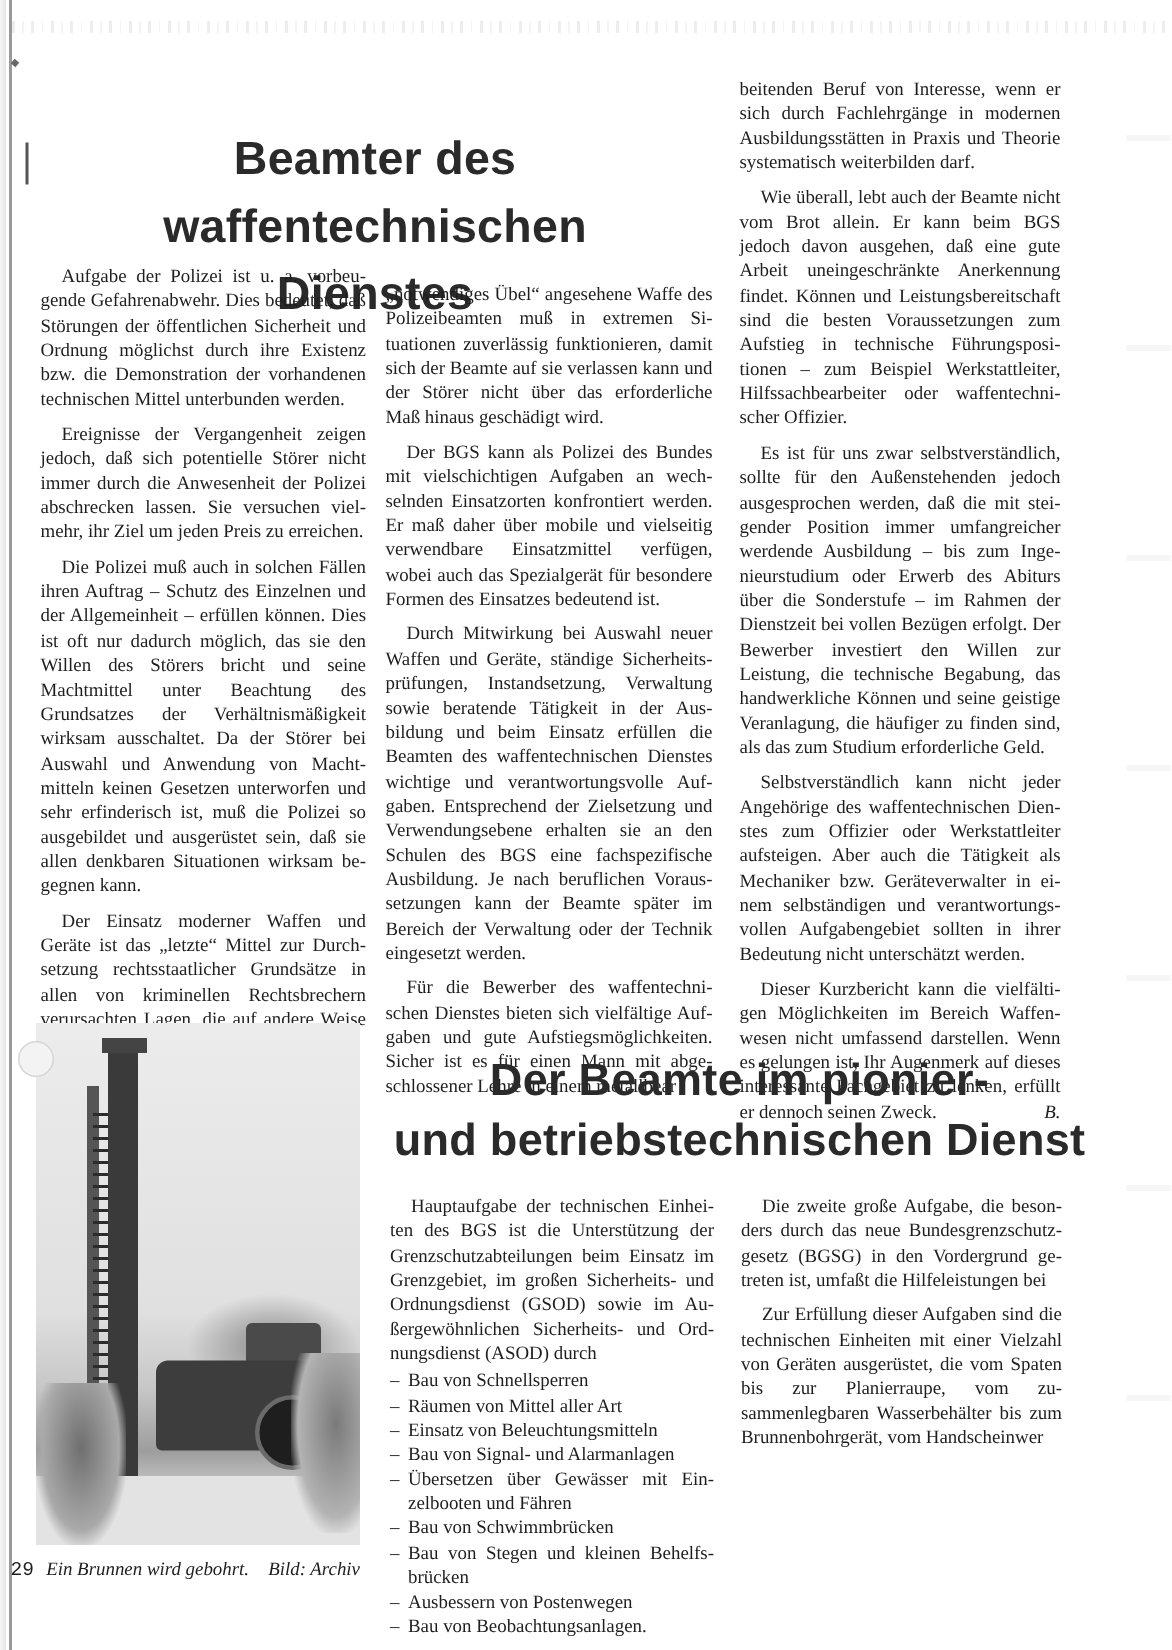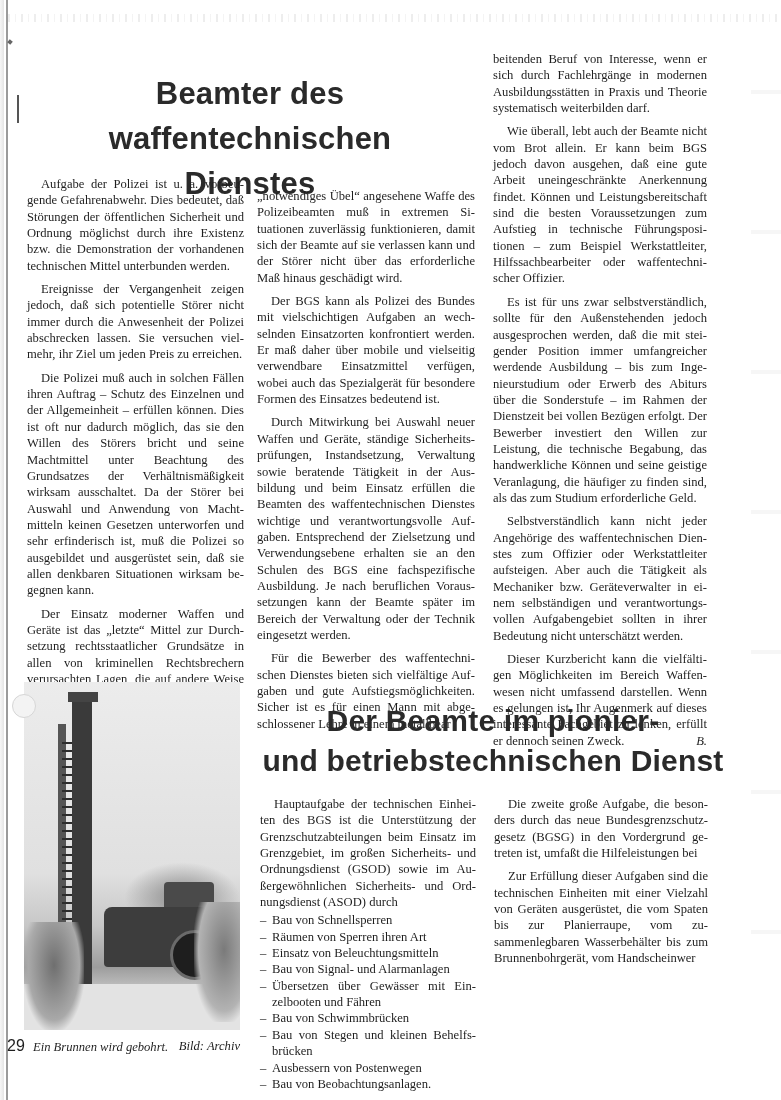--- a/index.html
+++ b/index.html
@@ -25,21 +25,21 @@
     position: absolute; right: 0; top: 30px; width: 30px; height: 1040px;
     background: repeating-linear-gradient(180deg, transparent 0 60px, #f0f0f0 60px 64px, transparent 64px 140px);
     opacity: .6;
   }
 
   .headline {
     position: absolute; font-family: "Liberation Sans", "DejaVu Sans", sans-serif;
     font-weight: bold; color: #2a2a2a; text-align: center; letter-spacing: 0.2px;
   }
   .headline span { display: block; }
-  #h1 { left: 40px; top: 53px; width: 420px; font-size: 31px; line-height: 45px; margin-top: 18px; }
+  #h1 { left: 40px; top: 65px; width: 420px; font-size: 31px; line-height: 45px; margin-top: 18px; }
   #h2 { left: 258px; top: 676px; width: 470px; font-size: 30px; line-height: 40px; }
 
   .col {
     position: absolute; font-size: 12.6px; line-height: 16.35px; text-align: justify;
     hyphens: manual;
   }
   .col p { margin: 0 0 7px 0; text-indent: 14px; }
   .col p.noindent { text-indent: 0; }
   #c1 { left: 27px; top: 176px; width: 217px; }
   #c2 { left: 257px; top: 188px; width: 218px; }
@@ -68,21 +68,21 @@
   .photo .wheel { position: absolute; left: 146px; top: 248px; width: 44px; height: 44px; border-radius: 50%; background: #1e1e1e; border: 3px solid #6a6a6a; }
   .photo .bush1 { position: absolute; left: 0; top: 240px; width: 60px; height: 108px; background: radial-gradient(ellipse at 50% 40%, #6f6f6f, #a9a9a9 60%, transparent 75%); }
   .photo .bush2 { position: absolute; left: 170px; top: 220px; width: 60px; height: 120px; background: radial-gradient(ellipse at 50% 40%, #7a7a7a, #b3b3b3 60%, transparent 75%); }
   .photo .trees { position: absolute; left: 100px; top: 180px; width: 116px; height: 50px; background: radial-gradient(ellipse at 50% 70%, #8a8a8a, transparent 70%); }
   .photo .ground { position: absolute; left: 0; bottom: 0; width: 100%; height: 46px; background: #e3e3e3; }
   .hole-punch { position: absolute; left: 12px; top: 694px; width: 22px; height: 22px; border-radius: 50%; background: #f3f3f3; border: 1px solid #d6d6d6; }
 
   .caption {
     position: absolute; left: 7px; top: 1038px; width: 233px; font-size: 12.6px; line-height: 16px;
   }
-  .caption .num { font-family: Liberation Sans, sans-serif; font-size: 16px; margin-right: 5px; }
+  .caption .num { font-family: Liberation Mono, monospace; font-size: 13px; margin-right: 5px; }
   .caption .text { font-style: italic; }
   .caption .credit { font-style: italic; position: absolute; right: 0; top: 0; }
 </style>
 </head>
 <body>
 
 <div class="left-edge-2"></div>
 <div class="left-edge"></div>
 <div class="left-mark"></div>
 <div class="left-mark-small"></div>
@@ -139,21 +139,21 @@
 
 <h2 id="h2" class="headline">
   <span>Der Beamte im pionier-</span>
   <span>und betriebstechnischen Dienst</span>
 </h2>
 
 <div id="c4" class="col">
   <p style="margin-bottom:2px">Hauptaufgabe der technischen Einhei­ten des BGS ist die Unterstützung der Grenzschutzabteilungen beim Einsatz im Grenzgebiet, im großen Sicherheits- und Ordnungsdienst (GSOD) sowie im Au­ßergewöhnlichen Sicherheits- und Ord­nungsdienst (ASOD) durch</p>
   <ul class="dash">
     <li>Bau von Schnellsperren</li>
-    <li>Räumen von Sperren ihren Art</li>
+    <li>Räumen von Mittel aller Art</li>
     <li>Einsatz von Beleuchtungsmitteln</li>
     <li>Bau von Signal- und Alarmanlagen</li>
     <li>Übersetzen über Gewässer mit Ein­zelbooten und Fähren</li>
     <li>Bau von Schwimmbrücken</li>
     <li>Bau von Stegen und kleinen Behelfs­brücken</li>
     <li>Ausbessern von Postenwegen</li>
     <li>Bau von Beobachtungsanlagen.</li>
   </ul>
 </div>
 

